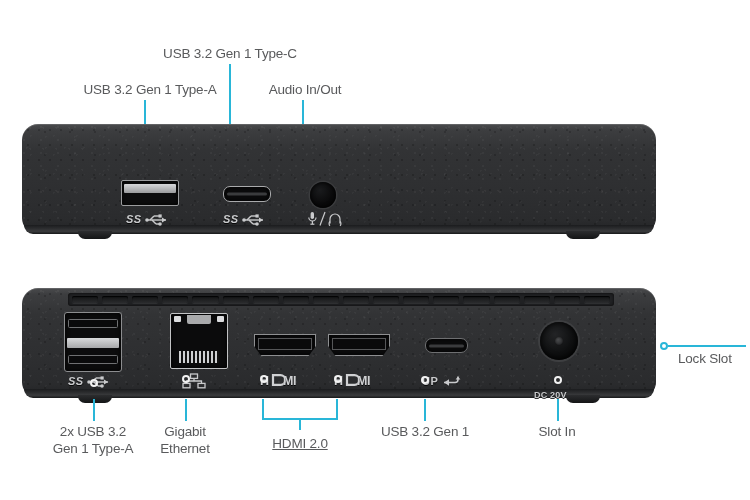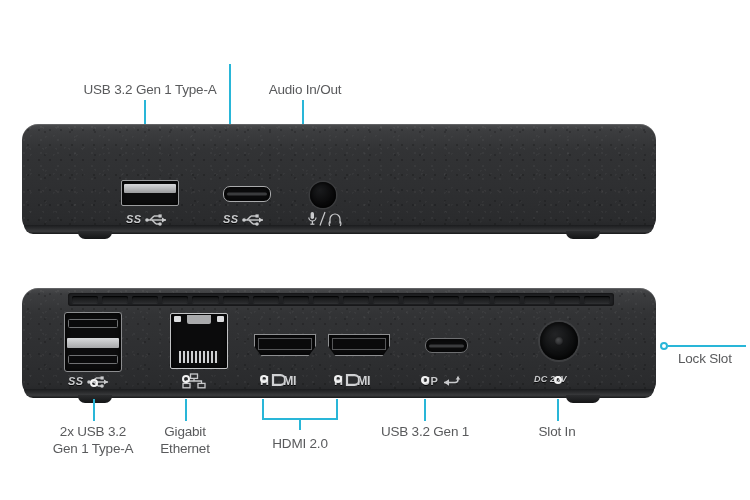--- a/index.html
+++ b/index.html
@@ -210,20 +210,21 @@
     border-radius:3px;
     background:#202123;
     box-shadow:inset 0 0 3px rgba(0,0,0,.8);
   }
 </style>
 </head>
 <body>
 
 <div id="stage">
 
+  <div class="label" style="left:140px;top:46px;width:180px;">USB 3.2 Gen 1 Type-C</div>
   <div class="label" style="left:60px;top:82px;width:180px;">USB 3.2 Gen 1 Type-A</div>
   <div class="label" style="left:240px;top:82px;width:130px;">Audio In/Out</div>
 
   <div class="lead v" style="left:229px;top:64px;height:62px;"></div>
   <div class="lead v white" style="left:229px;top:126px;height:54px;"></div>
   <div class="ring" style="left:226px;top:176px;"></div>
 
   <div class="lead v" style="left:144px;top:100px;height:26px;"></div>
   <div class="lead v white" style="left:144px;top:126px;height:54px;"></div>
   <div class="ring" style="left:141px;top:176px;"></div>
@@ -408,40 +409,40 @@
       <svg width="48" height="15" viewBox="0 0 48 15">
         <text x="0" y="12" font-family="Liberation Sans, sans-serif" font-size="11" font-weight="bold" fill="#c9cacc">UP</text>
         <g fill="none" stroke="#c9cacc" stroke-width="1.5">
           <path d="M22 9.5 h11 a3 3 0 0 0 3 -3 v-3"></path>
         </g>
         <path d="M22 9.5 l5 -3.2 v6.4 z" fill="#c9cacc"></path>
         <path d="M36 3.5 l-2.4 3 h4.8 z" fill="#c9cacc"></path>
       </svg>
     </div>
 
-    <div class="silk" style="left:512px;top:86px;letter-spacing:0.2px;font-style:italic;">DC 20V</div>
+    <div class="silk" style="left:512px;top:102px;letter-spacing:0.2px;">DC 20V</div>
   </div>
 
   <div class="ring" style="left:90px;top:379px;"></div>
   <div class="lead v" style="left:93px;top:399px;height:22px;"></div>
   <div class="label" style="left:33px;top:424px;width:120px;">2x USB 3.2</div>
   <div class="label" style="left:33px;top:441px;width:120px;">Gen 1 Type-A</div>
 
   <div class="ring" style="left:182px;top:375px;"></div>
   <div class="lead v" style="left:185px;top:399px;height:22px;"></div>
   <div class="label" style="left:130px;top:424px;width:110px;">Gigabit</div>
   <div class="label" style="left:130px;top:441px;width:110px;">Ethernet</div>
 
   <div class="ring" style="left:260px;top:375px;"></div>
   <div class="ring" style="left:334px;top:375px;"></div>
   <div class="lead v" style="left:262px;top:399px;height:20px;"></div>
   <div class="lead v" style="left:336px;top:399px;height:20px;"></div>
   <div class="lead h" style="left:262px;top:418px;width:76px;"></div>
   <div class="lead v" style="left:299px;top:418px;height:12px;"></div>
-  <div class="label" style="left:245px;top:436px;width:110px;">HDMI 2.0</div>
+  <div class="label" style="left:245px;top:436px;width:110px;text-decoration:underline;">HDMI 2.0</div>
 
   <div class="ring" style="left:421px;top:376px;"></div>
   <div class="lead v" style="left:424px;top:399px;height:22px;"></div>
   <div class="label" style="left:364px;top:424px;width:122px;text-align:center;">USB 3.2 Gen 1</div>
 
   <div class="ring" style="left:554px;top:376px;"></div>
   <div class="lead v" style="left:557px;top:399px;height:22px;"></div>
   <div class="label" style="left:502px;top:424px;width:110px;">Slot In</div>
 
   <div class="ring cyan" style="left:660px;top:342px;"></div>

